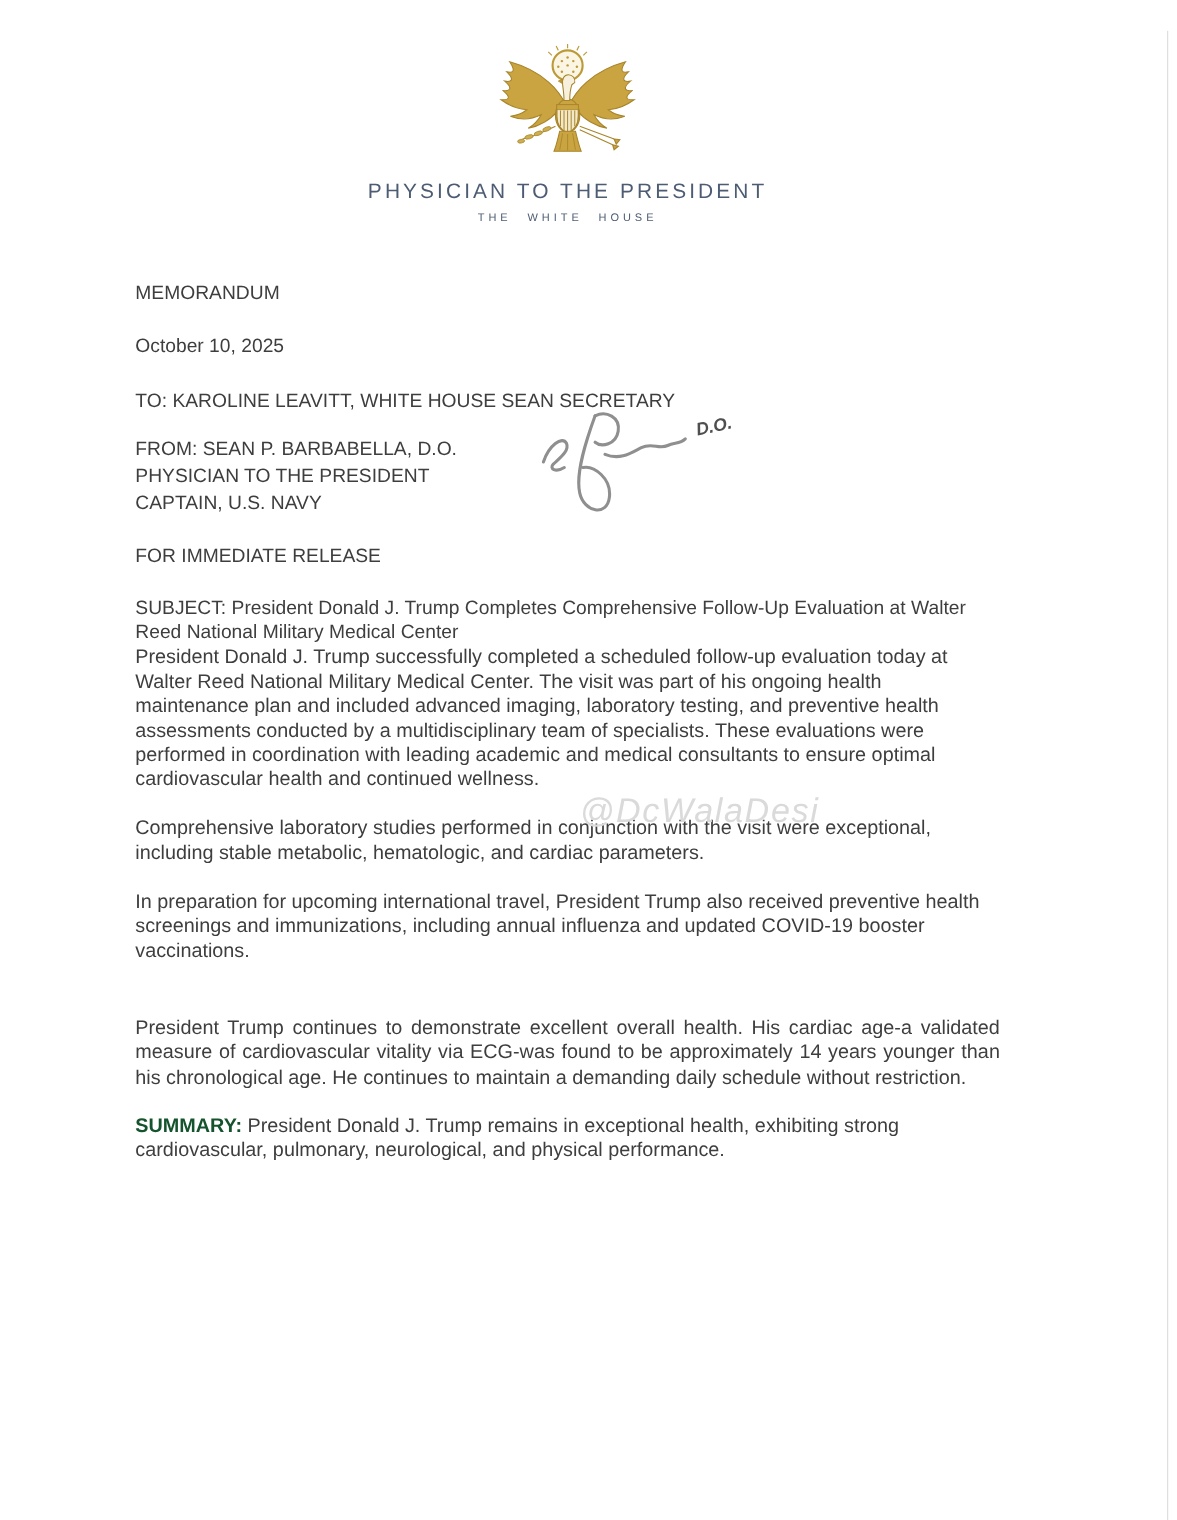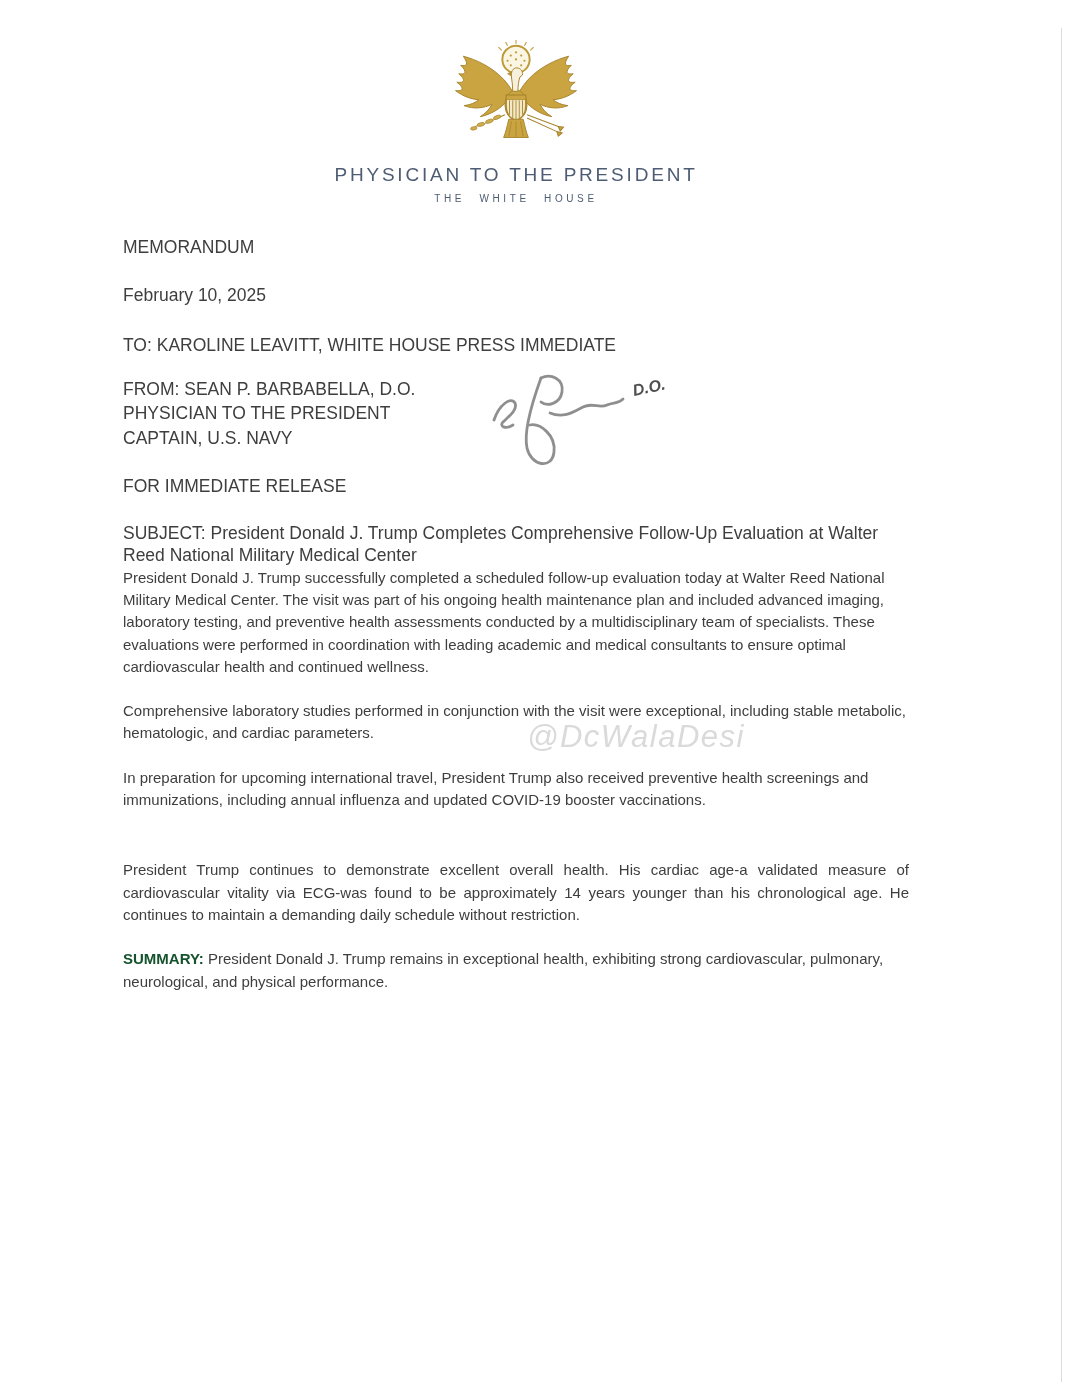--- a/index.html
+++ b/index.html
@@ -28,30 +28,30 @@
     color:#4d5c73;
   }
   .lh-subtitle {
     margin-top:7px;
     font-size:10px; letter-spacing:3.6px; word-spacing:8px;
     color:#4d5c73;
   }
 
   
   .meta { font-size:17.5px; line-height:22.3px; }
-  .doc-label   { margin-top:32px; }
+  .doc-label   { margin-top:51px; }
   .date-line   { margin-top:26px; }
   .to-line     { margin-top:27px; }
   .from-block  { margin-top:21px; line-height:24.5px; }
   .subject     { margin-top:21px; line-height:22.5px; }
   .release     { margin-top:25px; margin-bottom:24px; }
 
   
   .body-par {
-    font-size:15px; line-height:22.3px;
+    font-size:18px; line-height:22.3px;
     margin-bottom:22px;
   }
   .justified { text-align:justify;margin-top:48px; }
   .summary-par strong { color:#14532d; }
 
   
   .signature {
     position:absolute; left:478px; top:366px;
     width:206px; height:112px;
   }
@@ -143,22 +143,22 @@
             <path d="M180,136 l8,1 -5,6 z"></path>
             <path d="M178,144 l8,2 -6,5 z"></path>
           </g>
         </svg>
       </div>
       <div class="lh-title">PHYSICIAN TO THE PRESIDENT</div>
       <div class="lh-subtitle">THE WHITE HOUSE</div>
     </header>
 
     <div class="meta doc-label">MEMORANDUM</div>
-    <div class="meta date-line">February 10, 2025</div>
-    <div class="meta to-line">TO: KAROLINE LEAVITT, WHITE HOUSE PRESS IMMEDIATE</div>
+    <div class="meta date-line">October 10, 2025</div>
+    <div class="meta to-line">TO: KAROLINE LEAVITT, WHITE HOUSE SEAN SECRETARY</div>
 
     <div class="meta from-block">
       <div>FROM: SEAN P. BARBABELLA, D.O.</div>
       <div>PHYSICIAN TO THE PRESIDENT</div>
       <div>CAPTAIN, U.S. NAVY</div>
     </div>
 
     <div class="meta release">FOR IMMEDIATE RELEASE</div>
     <div class="meta subject">SUBJECT: President Donald J. Trump Completes Comprehensive Follow-Up Evaluation at Walter Reed National Military Medical Center</div>
 

